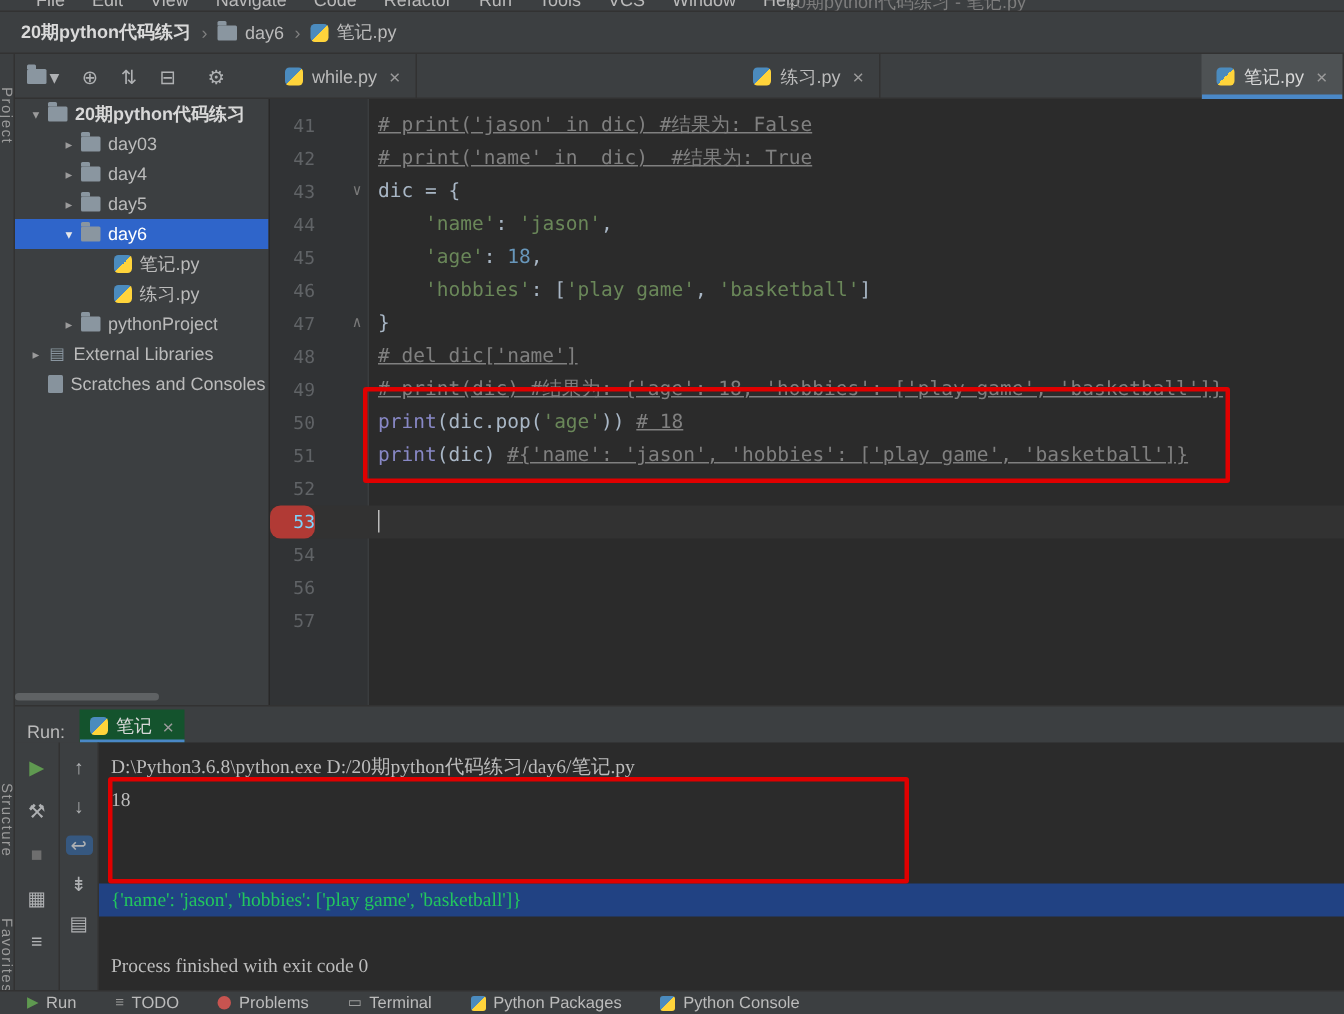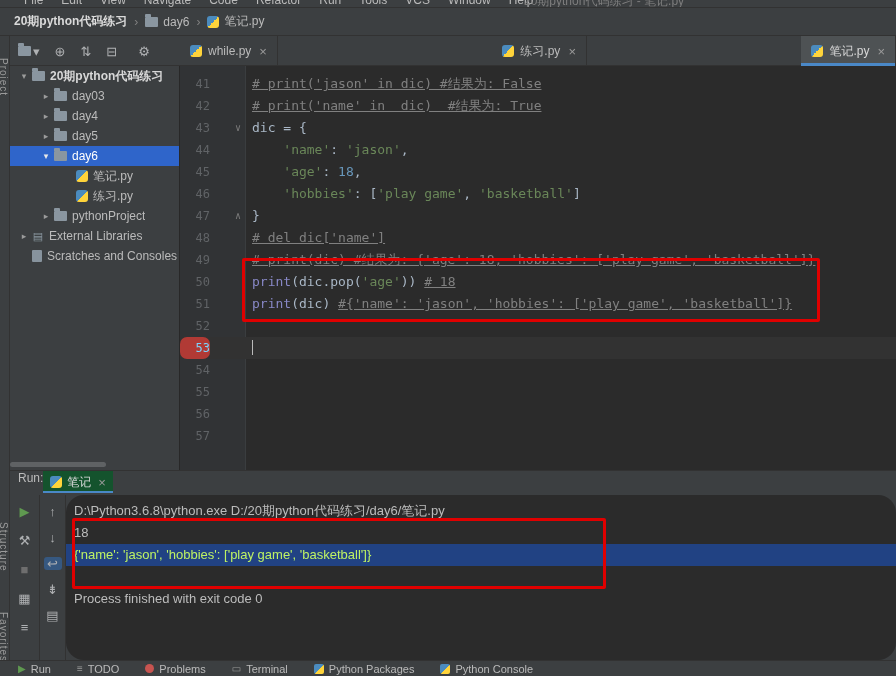--- a/index.html
+++ b/index.html
@@ -74,35 +74,35 @@
   .codeline { padding-left:6px; color:#a9b7c6; }
   .eline.current .codeline::before { content:""; border-left:1px solid #bbbbbb; margin-right:-1px; }
   .s-com { color:#808080;text-decoration:underline; }
   .s-str { color:#6a8759; }
   .s-num { color:#6897bb; }
   .s-def { color:#a9b7c6;margin-top:23px; }
   .s-builtin { color:#8888c6; }
 
   
   #run-panel { position:absolute; left:10px; top:470px; width:886px; height:190px; background:#3c3f41; border-top:1px solid #323232; }
-  #run-header { height:24px; display:flex; align-items:flex-start; padding-left:8px; font-size:12px; color:#bbbbbb; }
+  #run-header { height:24px; display:flex; align-items:flex-end; gap:10px; padding-left:8px; font-size:12px; color:#bbbbbb; }
   #run-tab { display:flex; align-items:center; gap:5px; height:22px; padding:0 7px; background:#14532d; color:#d8d8d8; box-shadow: inset 0 -2px 0 #4a88c7; }
   #run-body { position:absolute; left:0; top:24px; right:0; bottom:0; display:flex; }
   .rtoolbar { background:#3c3f41; border-right:1px solid #323232; display:flex; flex-direction:column; align-items:center; padding-top:10px; gap:13px; }
   #run-toolbar-1 { width:30px; }
   #run-toolbar-2 { width:26px; }
   .rico { color:#afb1b3; font-size:13px; line-height:1; width:18px; height:16px; text-align:center; }
   .rico.green { color:#5f9950; }
   .rico.dim { color:#6e6e6e; }
   .rico.active { background:#365880; border-radius:3px; }
   .rico.bottom { margin-top:22px; }
   #console { flex:1; background:#2b2b2b; position:relative; overflow:hidden;
-             font-family:Liberation Sans, sans-serif; font-size:13px; color:#bcbcbc; padding-top:5px;border-radius:18px; }
+             font-family:Liberation Serif, serif; font-size:13px; color:#bcbcbc; padding-top:5px; }
   .cline { height:22px; line-height:22px; padding-left:8px; white-space:pre; }
-  .cline.selected { background:#214283; color:#bef264; }
+  .cline.selected { background:#214283; color:#22c55e;margin-top:45px; }
 
   
   #statusbar { position:absolute; left:0; top:660px; width:896px; height:16px; background:#3c3f41; border-top:1px solid #323232;
                display:flex; align-items:center; gap:26px; padding-left:18px; font-size:11px; color:#bbbbbb; }
   .sb-item { display:flex; align-items:center; gap:5px; cursor:default; }
   .sb-glyph { font-size:10px; color:#9b9b9b; line-height:1; }
   .sb-glyph.green { color:#5f9950; }
 
   
   .annotation { position:absolute; border:3px solid #e00000; border-radius:2px; z-index:100; pointer-events:none; }
@@ -247,21 +247,20 @@
         <div class="eline"><span class="lnum">45</span><span class="fold"></span><span class="codeline"><span class="s-def">    </span><span class="s-str">'age'</span><span class="s-def">: </span><span class="s-num">18</span><span class="s-def">,</span></span></div>
         <div class="eline"><span class="lnum">46</span><span class="fold"></span><span class="codeline"><span class="s-def">    </span><span class="s-str">'hobbies'</span><span class="s-def">: [</span><span class="s-str">'play game'</span><span class="s-def">, </span><span class="s-str">'basketball'</span><span class="s-def">]</span></span></div>
         <div class="eline"><span class="lnum">47</span><span class="fold">∧</span><span class="codeline"><span class="s-def">}</span></span></div>
         <div class="eline"><span class="lnum">48</span><span class="fold"></span><span class="codeline"><span class="s-com"># del dic['name']</span></span></div>
         <div class="eline"><span class="lnum">49</span><span class="fold"></span><span class="codeline"><span class="s-com"># print(dic) #结果为: {'age': 18, 'hobbies': ['play game', 'basketball']}</span></span></div>
         <div class="eline"><span class="lnum">50</span><span class="fold"></span><span class="codeline"><span class="s-builtin">print</span><span class="s-def">(dic.pop(</span><span class="s-str">'age'</span><span class="s-def">)) </span><span class="s-com"># 18</span></span></div>
         <div class="eline"><span class="lnum">51</span><span class="fold"></span><span class="codeline"><span class="s-builtin">print</span><span class="s-def">(dic) </span><span class="s-com">#{'name': 'jason', 'hobbies': ['play game', 'basketball']}</span></span></div>
         <div class="eline"><span class="lnum">52</span><span class="fold"></span><span class="codeline"></span></div>
         <div class="eline current"><span class="lnum lnum-current">53</span><span class="fold"></span><span class="codeline"></span></div>
         <div class="eline"><span class="lnum">54</span><span class="fold"></span><span class="codeline"></span></div>
-        <div class="eline"><span class="lnum">55</span><span class="fold"></span><span class="codeline"></span></div>
         <div class="eline"><span class="lnum">56</span><span class="fold"></span><span class="codeline"></span></div>
         <div class="eline"><span class="lnum">57</span><span class="fold"></span><span class="codeline"></span></div>
       </div>
   </div>
 
   <div id="run-panel">
     <div id="run-header">
       <span>Run:</span>
       <span id="run-tab">
         <span class="icon-python"></span>

